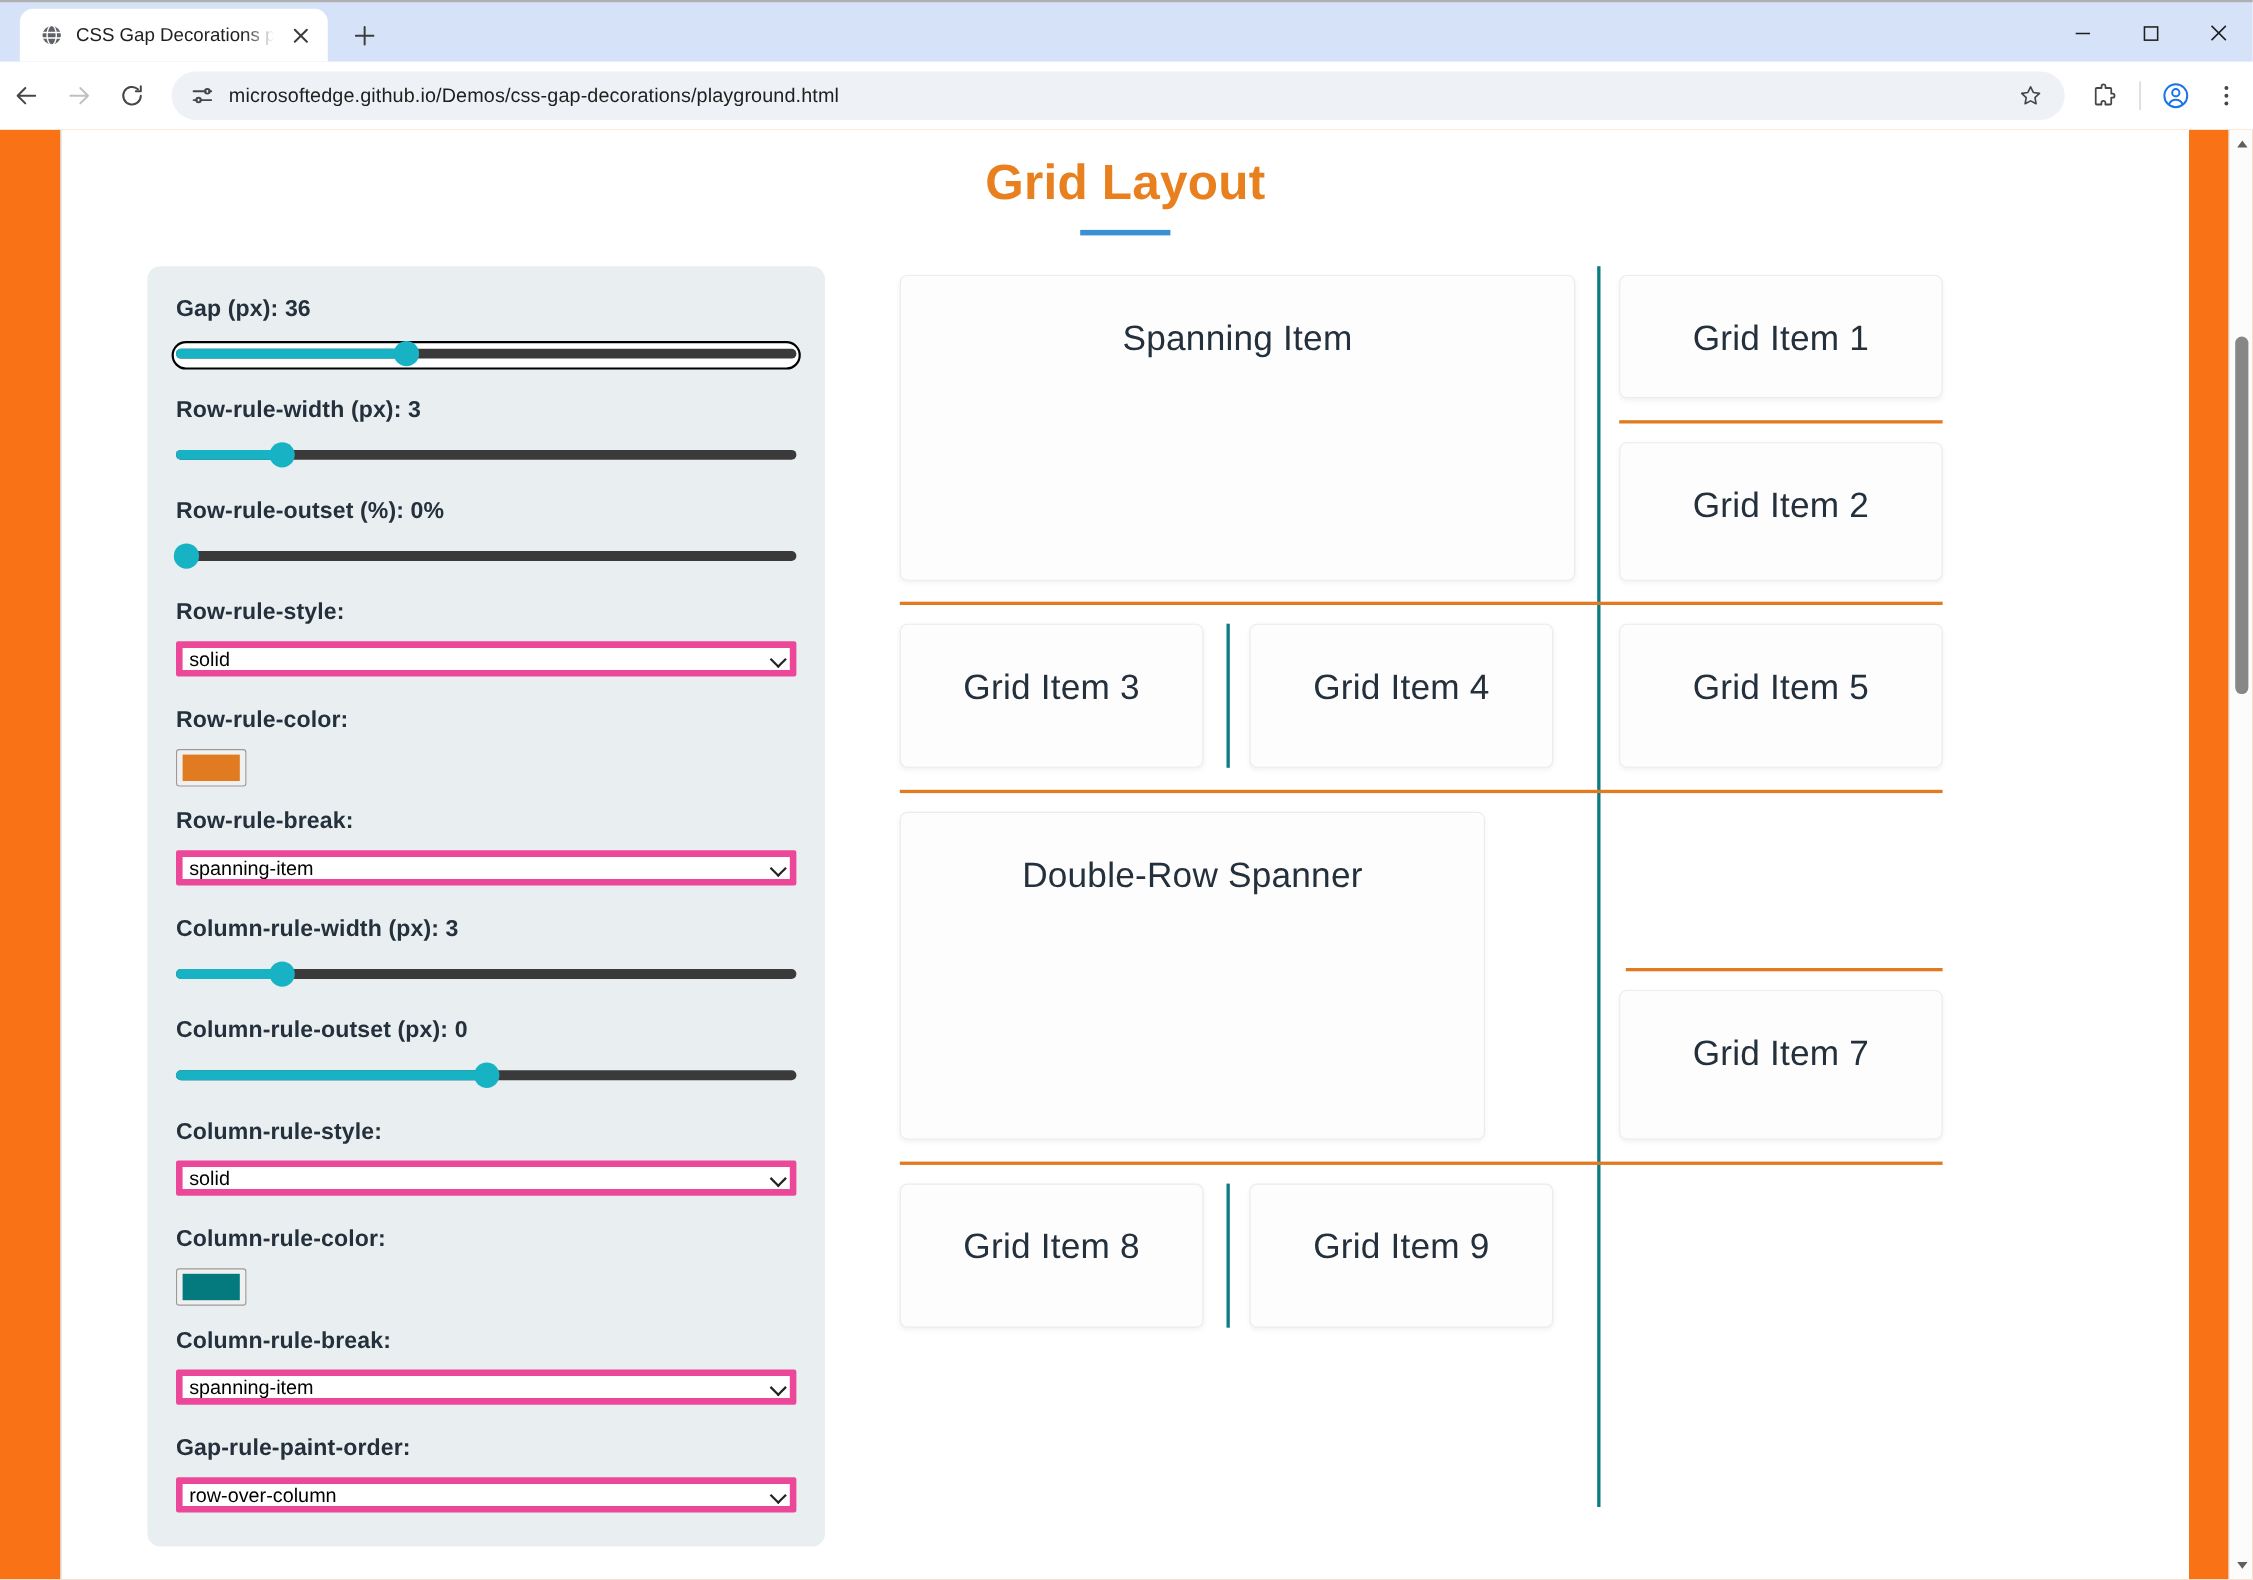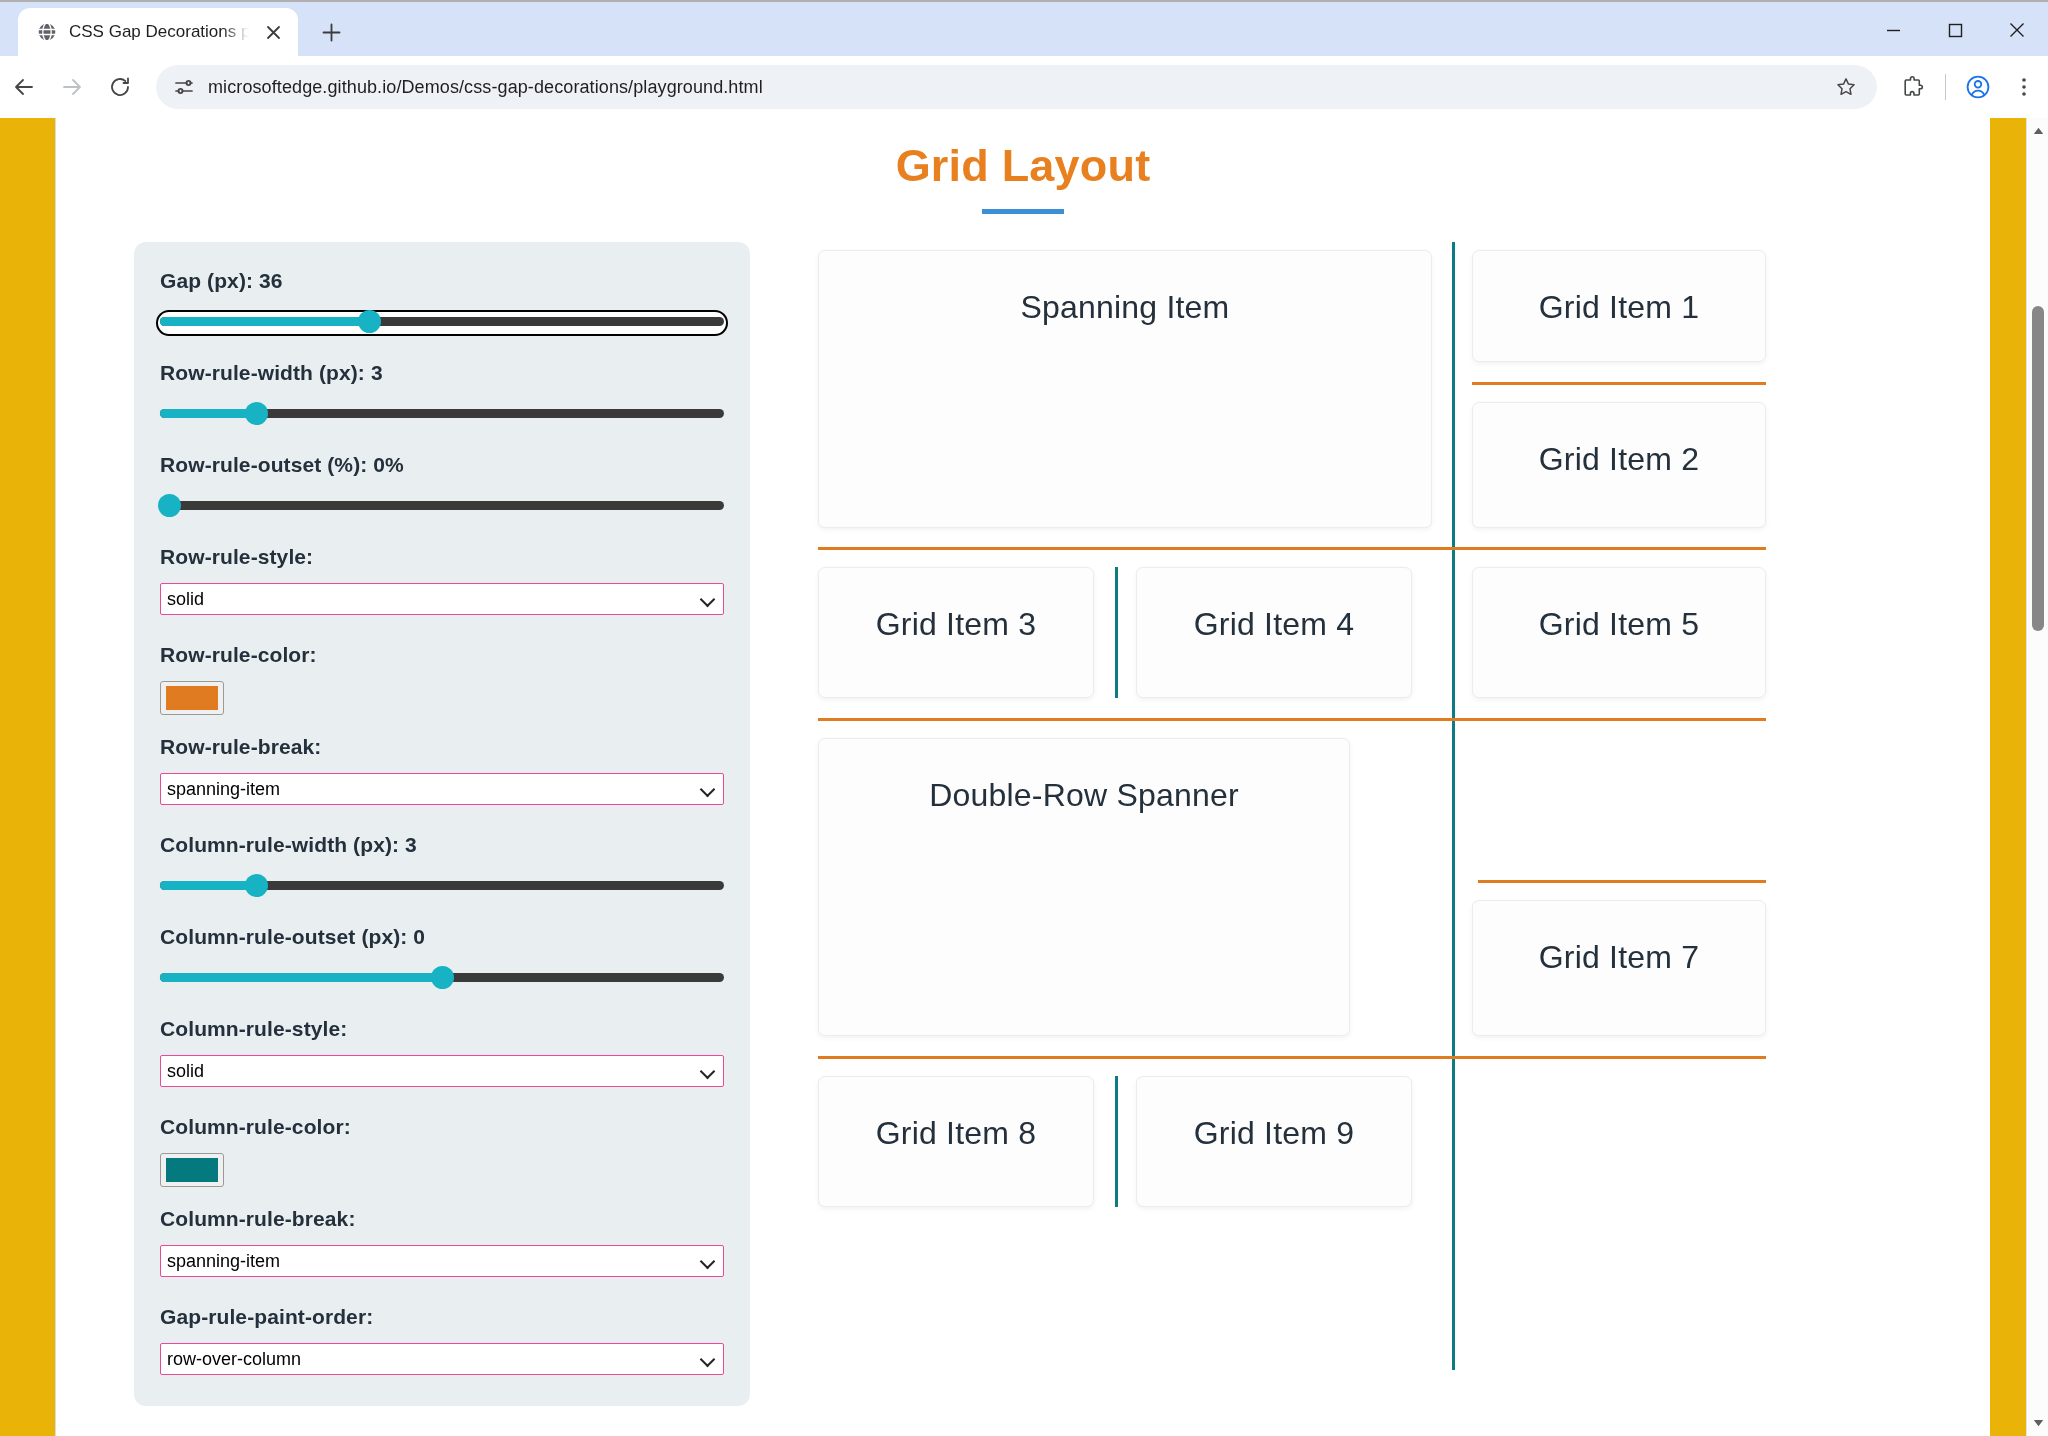--- a/index.html
+++ b/index.html
@@ -69,21 +69,21 @@
     font-size: 18px; color: #1f1f1f; white-space: nowrap; overflow: hidden;
     flex: 1 1 auto; letter-spacing: .1px;
   }
   .omni-star { width: 38px; height: 38px; display:flex; align-items:center; justify-content:center; border-radius:50%; color:#444746; }
   .tb-right { display:flex; align-items:center; gap: 2px; }
   .tb-sep { width:1px; height:26px; background:#c7c7c7; margin: 0 8px; }
 
   
   .viewport {
     position: absolute; left: 0; top: 118px; width: 2048px; height: 1318px;
-    background: #eab308;
+    background: #f97316;
   }
   .page {
     position: absolute; left: 55px; top: 0; width: 1935px; height: 1318px;
     background: #ffffff; overflow: hidden;
     border-left: 1px solid #dcdcdc;
   }
   .page-inner { padding: 0 38px; }
 
   .page-title {
     text-align: center; color: #e8801f; font-size: 45px; font-weight: bold;
@@ -119,21 +119,21 @@
   .fill {
     position: absolute; left: 0; top: 10px; height: 9px;
     background: #17b3c4; border-radius: 5px;
   }
   .thumb {
     position: absolute; top: 3px; width: 23px; height: 23px;
     background: #17b3c4; border-radius: 50%; transform: translateX(-11px);
   }
   select.ctrl-select {
     width: 100%; height: 32px; font-size: 18px; font-family: "Liberation Sans", sans-serif;
-    border: 1px solid #ec4899; border-radius: 2px; background: #fff;
+    border: 6px solid #ec4899; border-radius: 2px; background: #fff;
     color: #000; padding: 0 6px; margin-bottom: 23px;
     appearance: none; -webkit-appearance: none;
   }
   .select-wrap { position: relative; }
   .select-wrap::after {
     content: ""; position: absolute; right: 11px; top: 11px;
     width: 9px; height: 9px; border-right: 2px solid #222; border-bottom: 2px solid #222;
     transform: rotate(45deg); pointer-events: none;
   }
   .swatch-btn {

